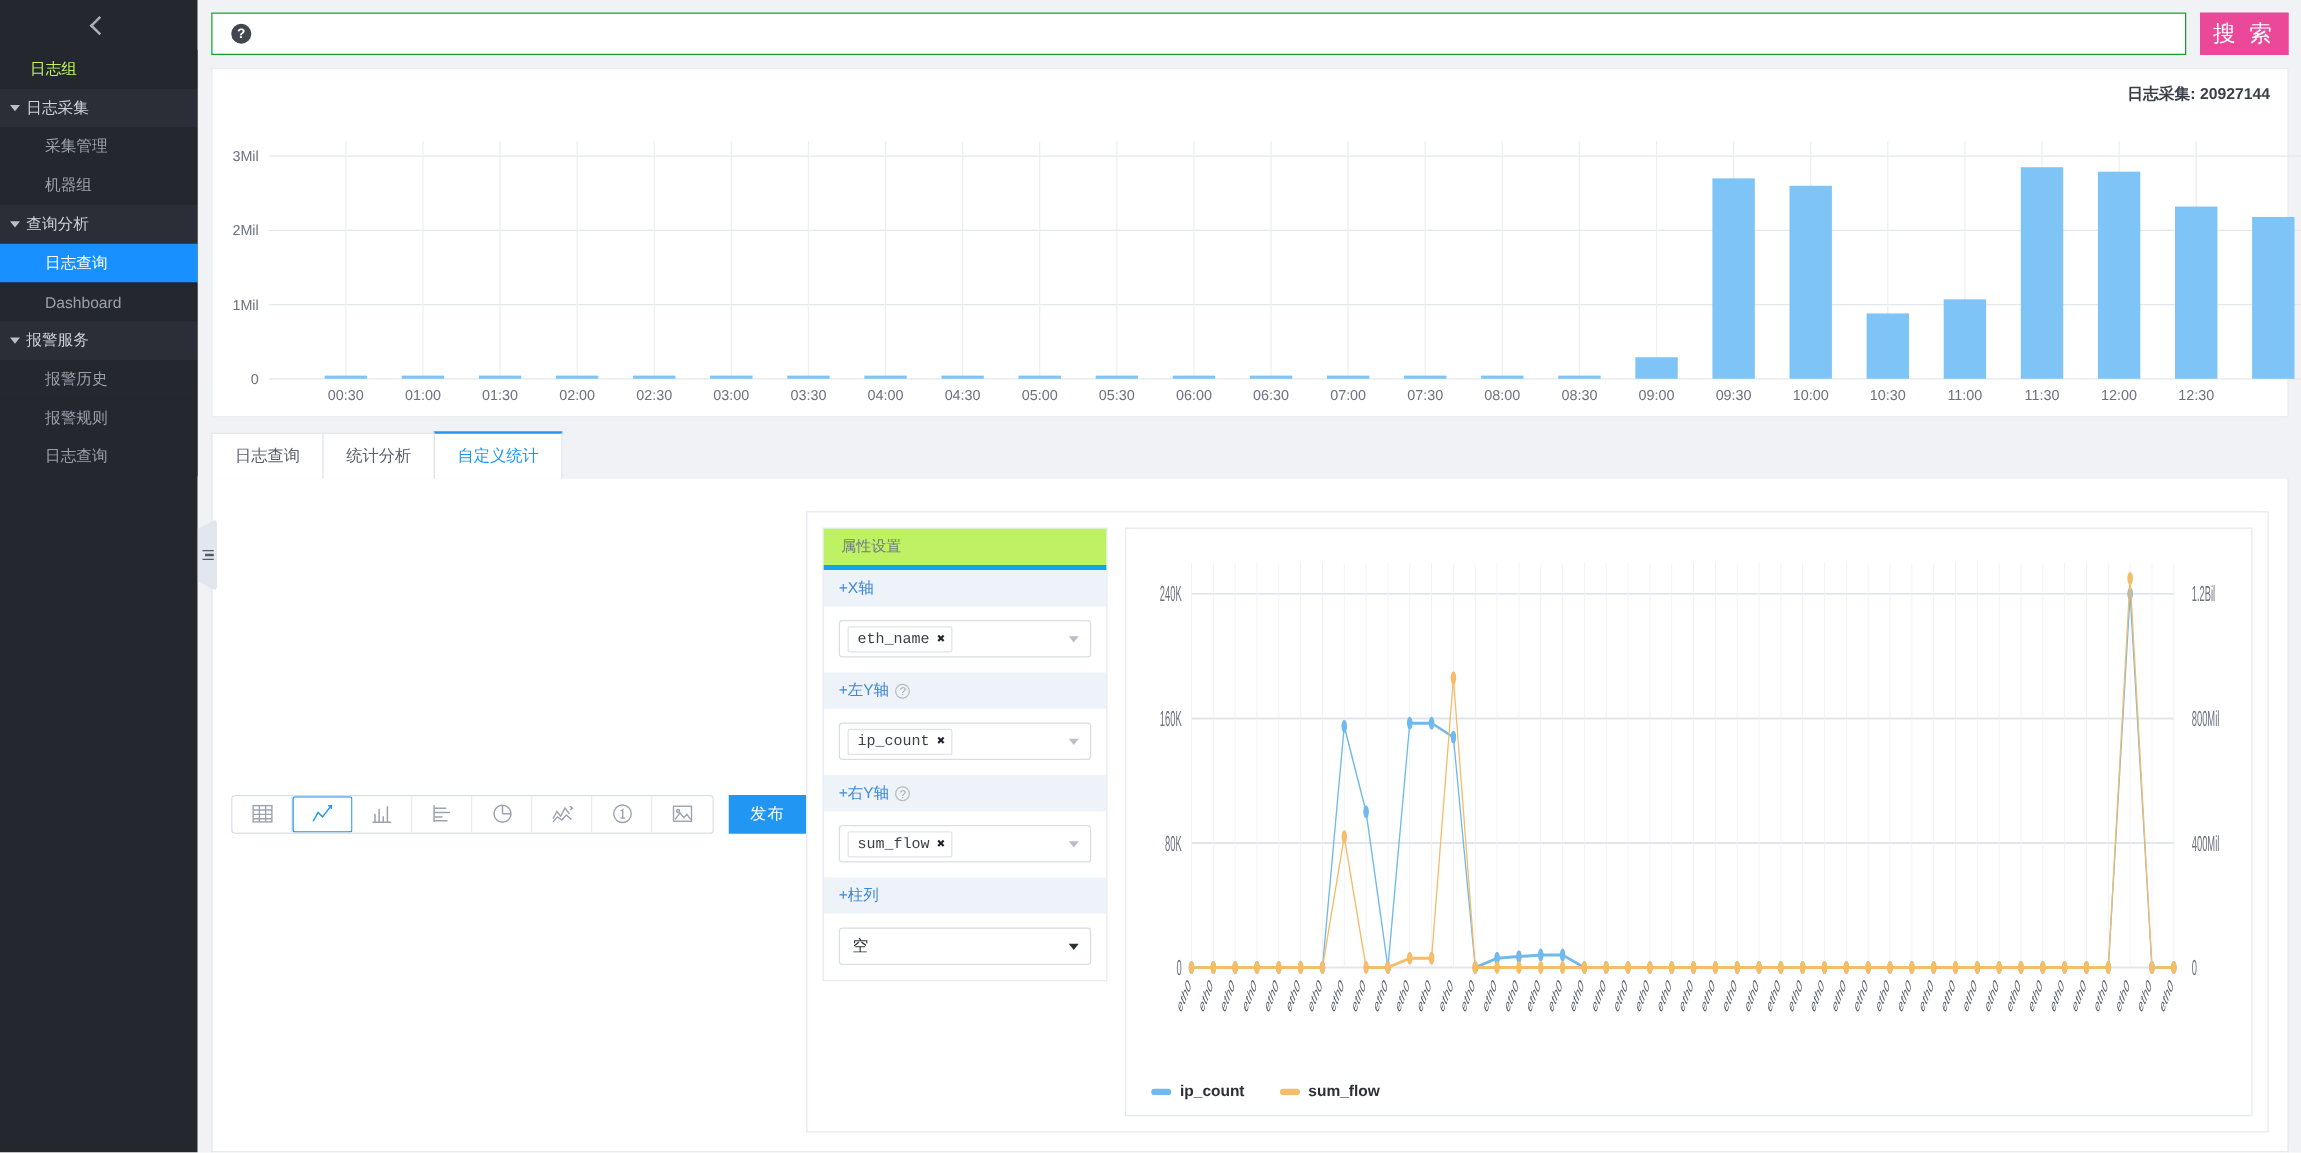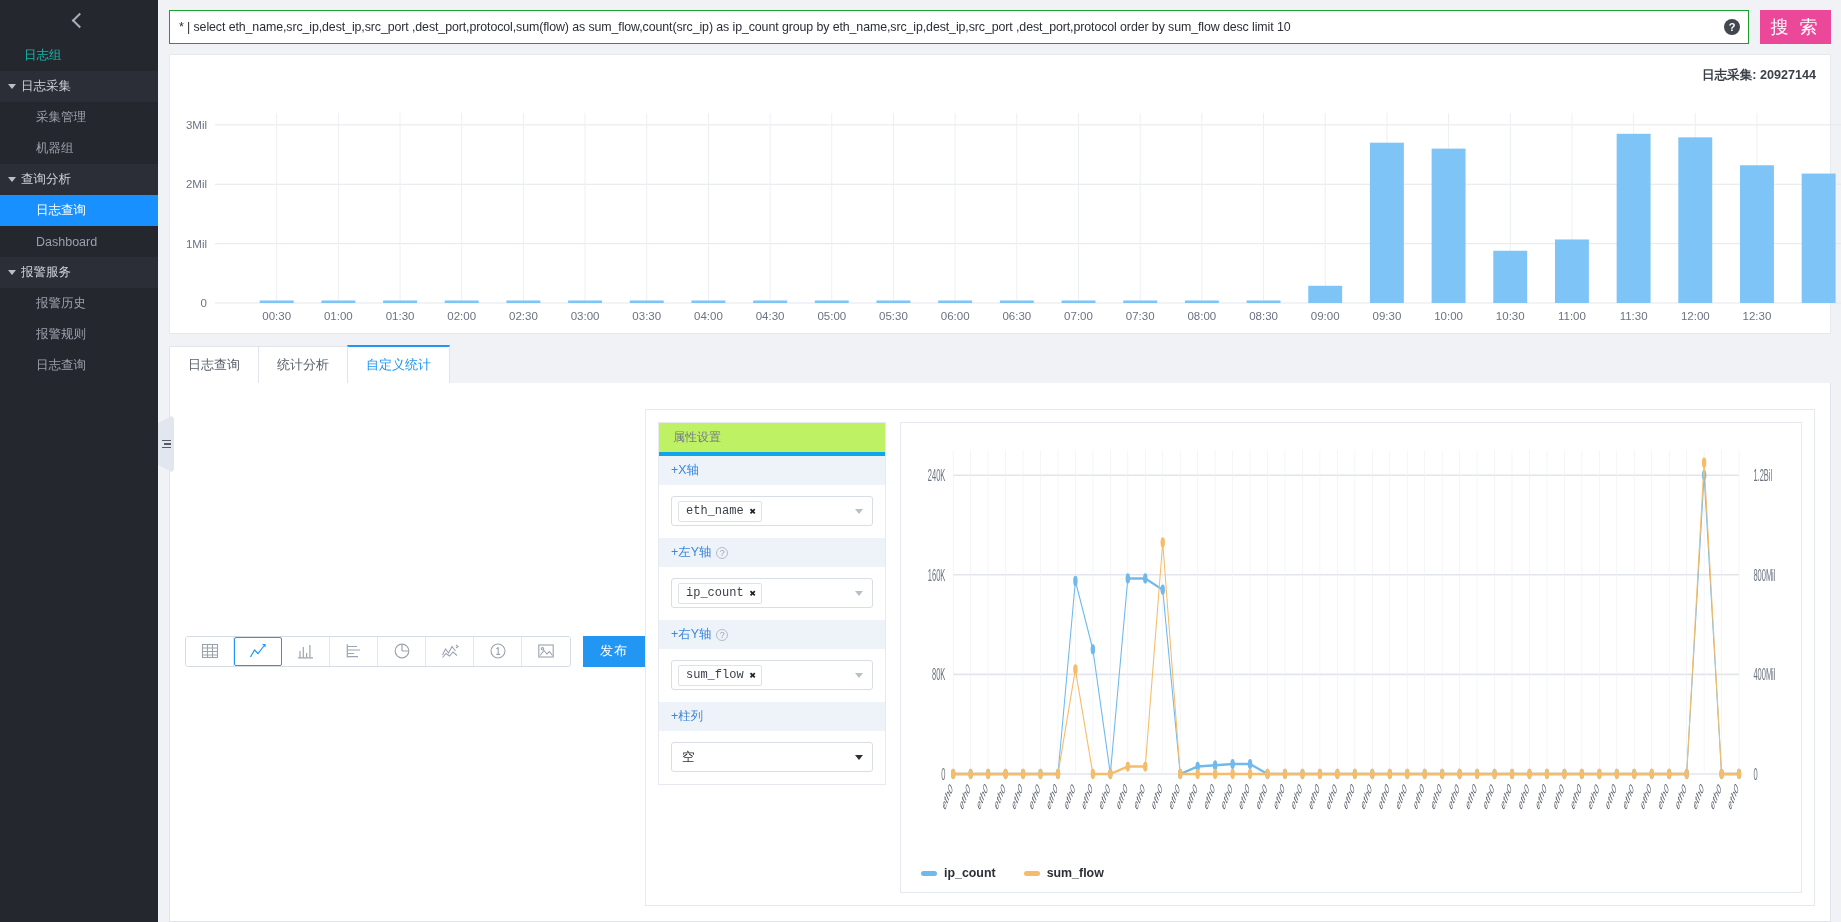--- a/index.html
+++ b/index.html
@@ -30,21 +30,21 @@
     height: 31px; display: flex; align-items: center;
     color: #b3b8c2; font-size: 12.5px; cursor: pointer; position: relative;
   }
   .sb-item.group { background: #2b2e36; padding-left: 8px; color: #cdd2da; }
   .sb-item.group .caret {
     width: 0; height: 0; margin-right: 5px;
     border-left: 4.5px solid transparent; border-right: 4.5px solid transparent;
     border-top: 5px solid #b9bec7;
   }
   .sb-item.child { padding-left: 36px; background: #24272e; color: #9aa0ab; }
-  .sb-item.plain { padding-left: 24px; background: #24272e; color: #14b8a6; }
+  .sb-item.plain { padding-left: 24px; background: #24272e; color: #bef264; }
   .sb-item.active { background: #1890ff; color: #ffffff; }
   .sb-label { white-space: nowrap; }
 
   .panel-handle {
     position: absolute; left: 158px; top: 415px;
     width: 16px; height: 58px; background: #e2e6ee;
     border-top-right-radius: 5px; border-bottom-right-radius: 5px;
     clip-path: polygon(0 8px, 100% 0, 100% 100%, 0 calc(100% - 8px));
     display:flex; align-items:center; justify-content:center; cursor: pointer; z-index: 5;
   }
@@ -222,21 +222,20 @@
           <i></i>
           <i></i>
       </span>
     </div>
   </nav>
 
   <div class="main">
 
     <div class="search-row">
       <div class="search-box">
-        <span class="search-text">* | select eth_name,src_ip,dest_ip,src_port ,dest_port,protocol,sum(flow) as sum_flow,count(src_ip) as ip_count group by eth_name,src_ip,dest_ip,src_port ,dest_port,protocol order by sum_flow desc limit 10</span>
         <span class="help-icon">?</span>
       </div>
       <button class="btn-search">搜  索</button>
     </div>
 
     <div class="hist-card">
       <div class="hist-total">
         <span>日志采集:</span>
         <span>20927144</span>
       </div>

